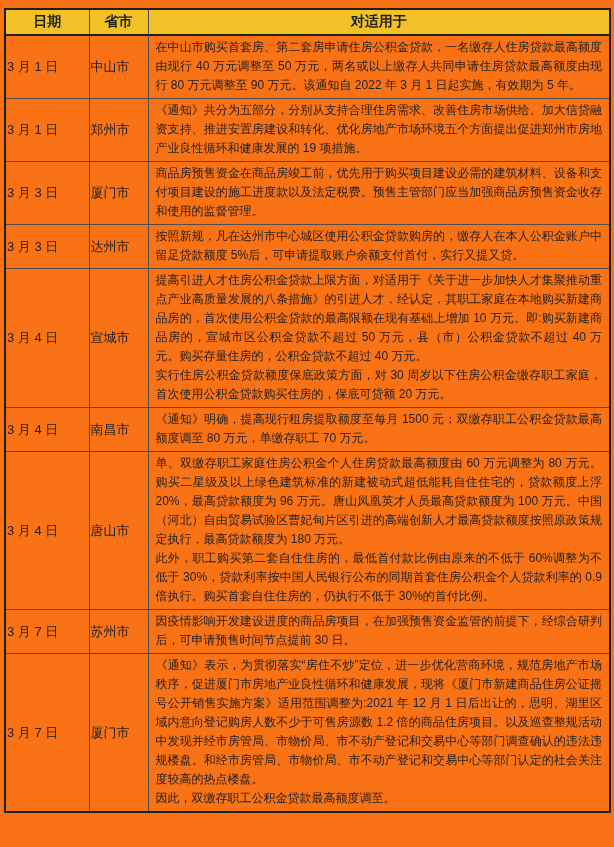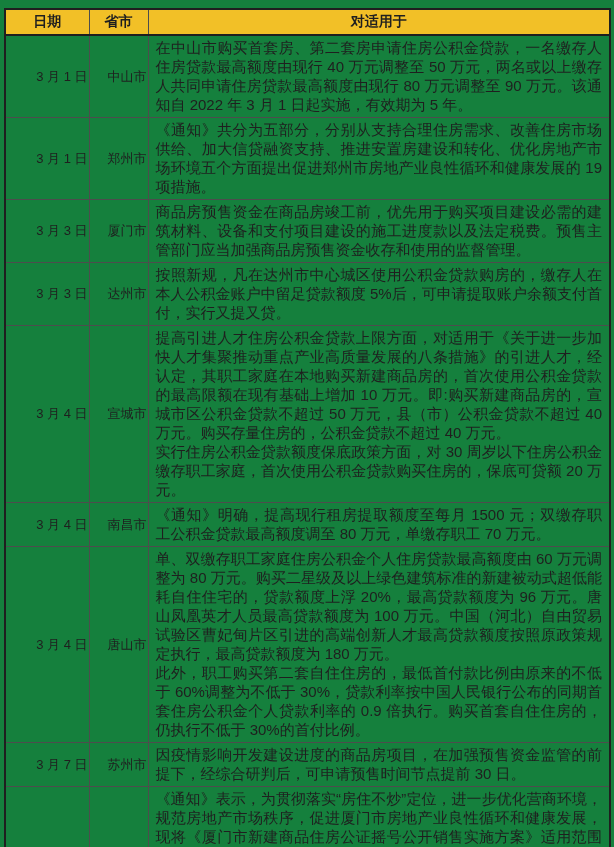--- a/index.html
+++ b/index.html
@@ -4,21 +4,21 @@
 <style>
   html, body {
     margin: 0;
     padding: 0;
     background: #ffffff;
     font-family: "Liberation Sans", "DejaVu Sans", sans-serif;
   }
   .page {
     width: 614px;
     height: 847px;
-    background: #15803d;
+    background: #f97316;
     box-sizing: border-box;
     padding: 8px 3px 6px 4px;
   }
   table.policy-table {
     border-collapse: collapse;
     width: 607px;
     table-layout: fixed;
     border: 2px solid #1f1f1f;
   }
   table.policy-table th,
@@ -31,28 +31,28 @@
     background: #F2C027;
     font-weight: 700;
     font-size: 14px;
     padding: 3px 2px;
     text-align: center;
     border-bottom: 2px solid #1f1f1f;
   }
   col.col-date { width: 84px; }
   col.col-city { width: 59px; }
   td.date-cell, td.city-cell {
-    text-align: right;
+    text-align: left;
     vertical-align: middle;
     font-size: 13px;
     white-space: nowrap;
     padding: 2px 1px;
   }
   td.content-cell {
-    font-size: 15px;
+    font-size: 12px;
     line-height: 19px;
     text-align: justify;
     vertical-align: middle;
     padding: 2px 7px 3px 7px;
   }
   td.content-cell .para { text-align: justify; }
 </style>
 </head>
 <body>
 

